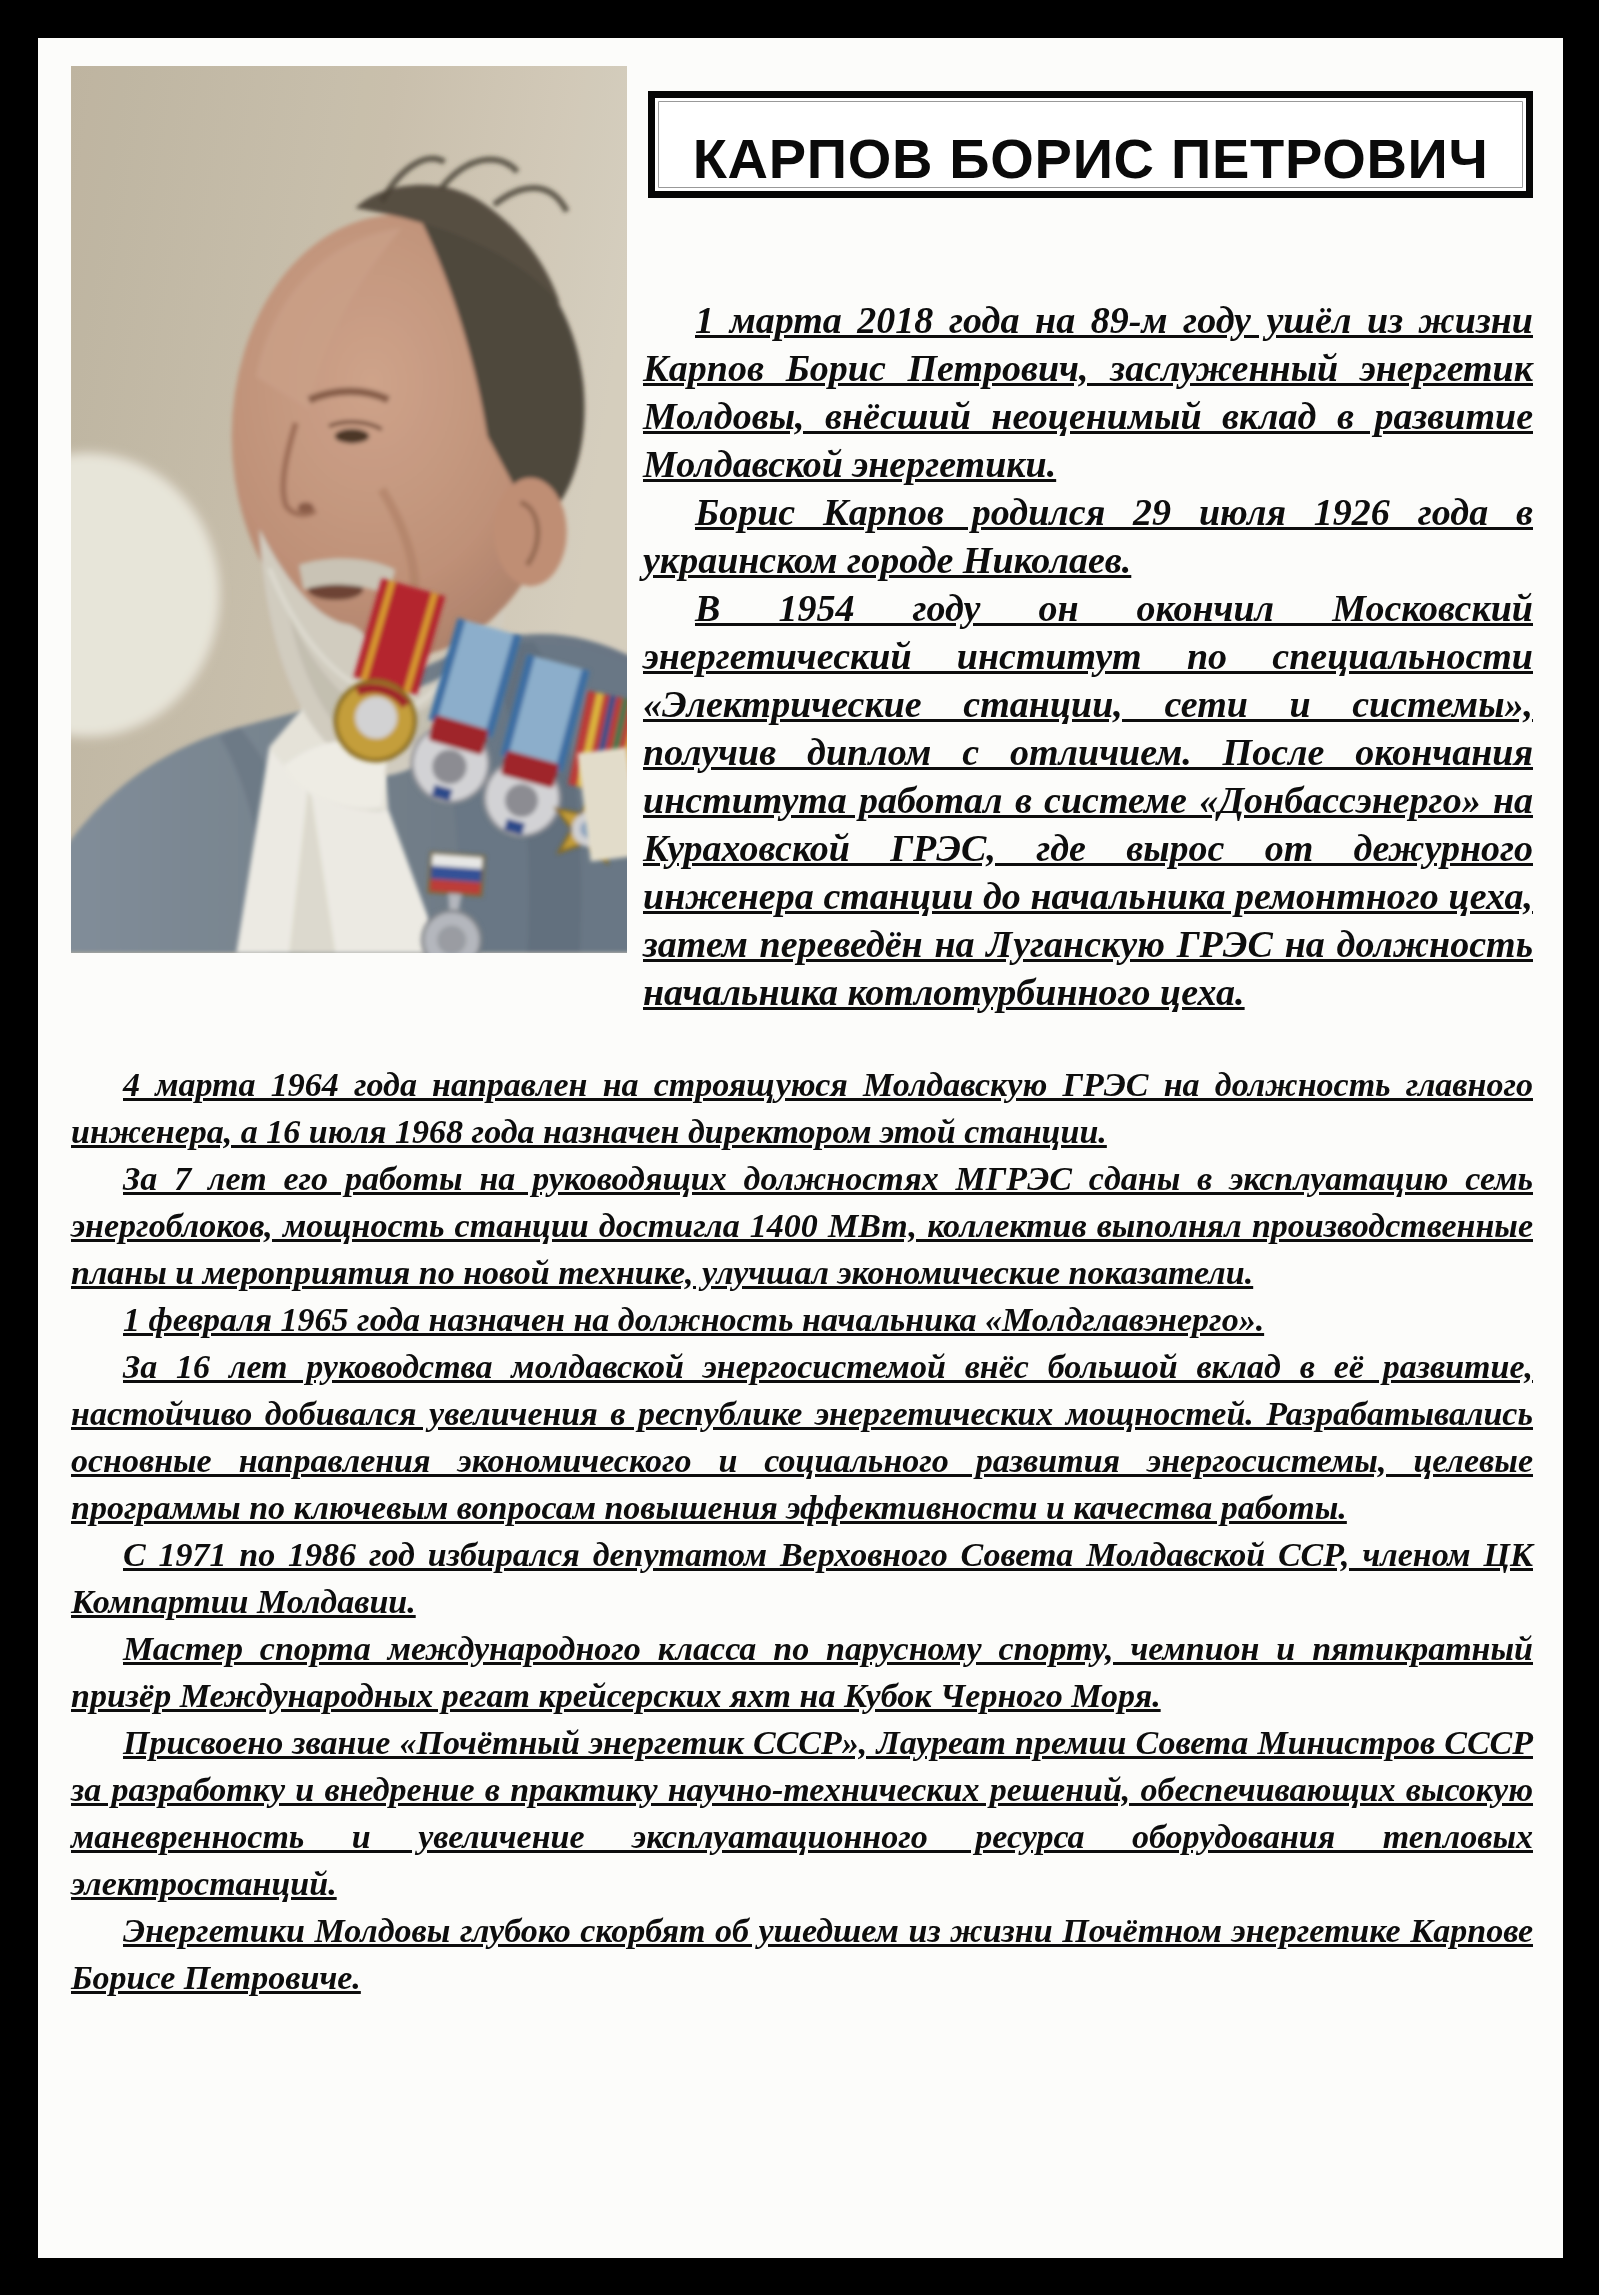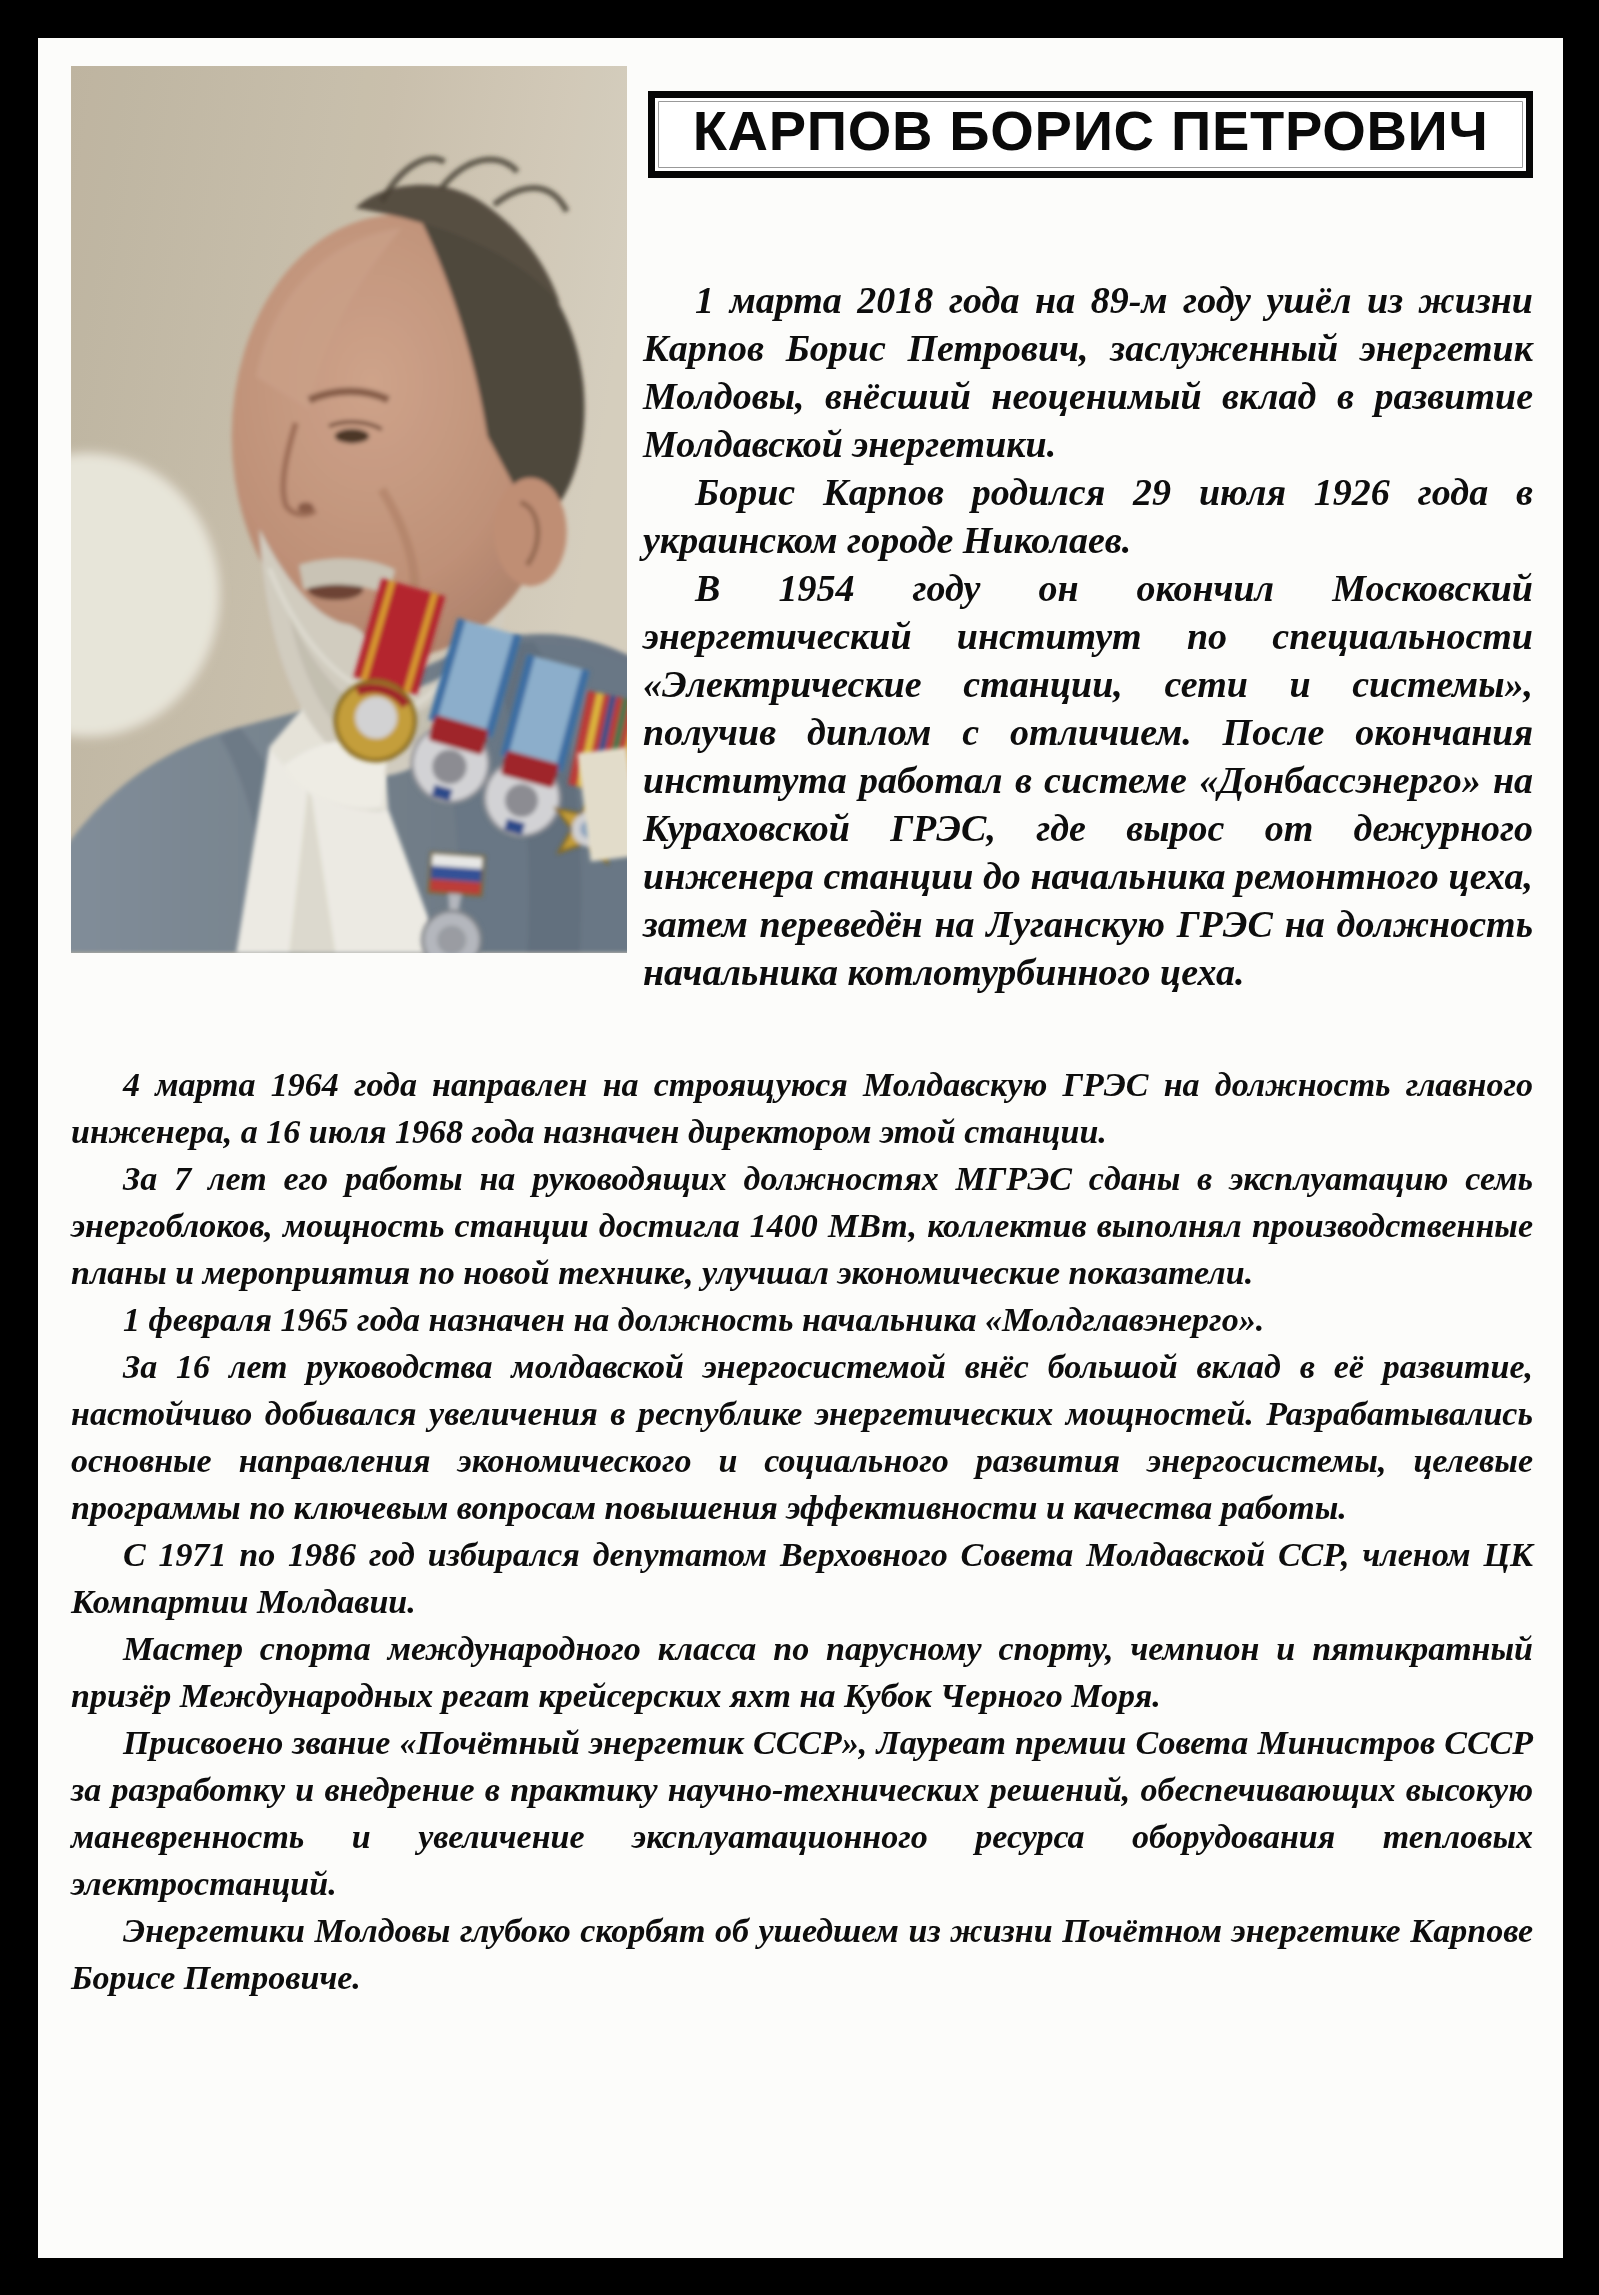--- a/index.html
+++ b/index.html
@@ -13,35 +13,35 @@
     background:#fcfcfa;box-sizing:border-box;
     padding:28.4px 30px 0 33px;
   }
   .photo-wrap{
     position:absolute;left:33px;top:28.4px;width:556px;height:887px;
     overflow:hidden;background:#cec4b2;
   }
   .photo-wrap svg{display:block;width:556px;height:887px;}
   .intro-col{margin-left:572px;min-height:967px;}
   .title-box{
-    box-sizing:border-box;height:87px;
+    box-sizing:border-box;height:107px;
     margin:25px 0 98px 5.3px;
     border:7.3px solid #060606;
     box-shadow: inset 0 0 0 3.3px #fff, inset 0 0 0 4px #777;
-    display:flex;align-items:flex-start;justify-content:center;
+    display:flex;align-items:flex-end;justify-content:center;
     background:#fff;
   }
   .title-box .title{
     font-family:"Liberation Sans", sans-serif;
     font-weight:700;font-size:56px;letter-spacing:0.7px;
     color:#0a0a0a;white-space:nowrap;
   }
   .para{
     margin:0;text-align:justify;text-indent:52px;
-    font-weight:700;font-style:italic;color:#0d0d0d;
+    font-weight:700;font-style:italic;color:#0d0d0d;text-decoration:underline;
   }
   .intro-col .para{font-size:38px;line-height:48px;}
   .body-text{margin-top:2.6px;}
   .body-text .para{font-size:34px;line-height:47px;}
 </style>
 </head>
 <body>
 
 <div class="page">
 

